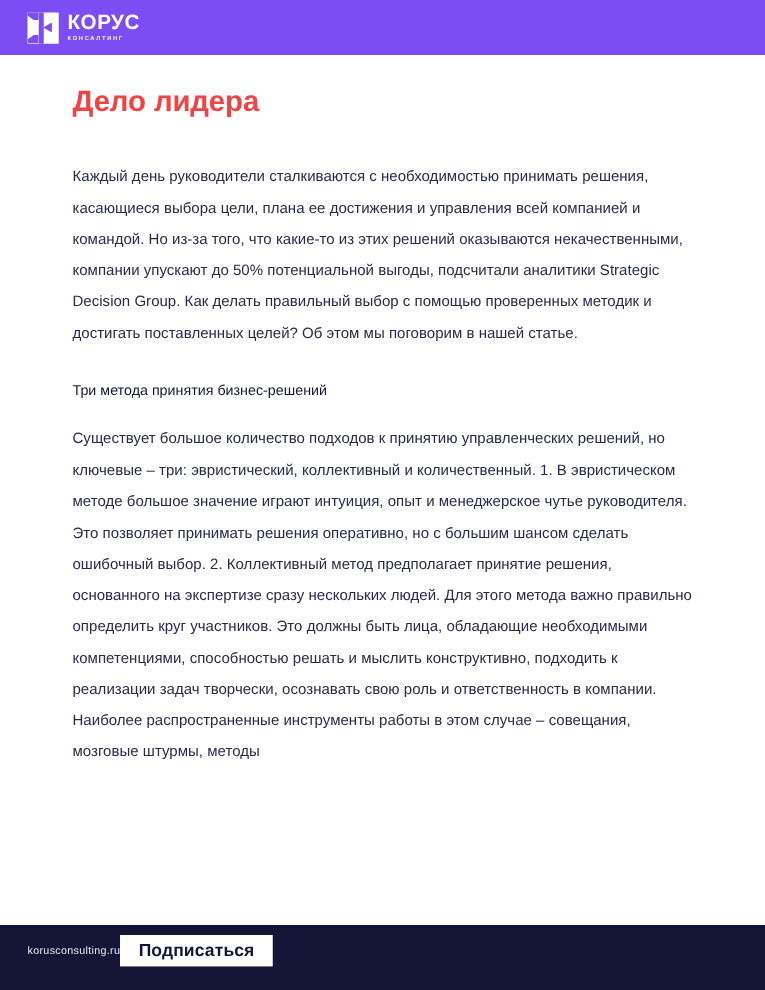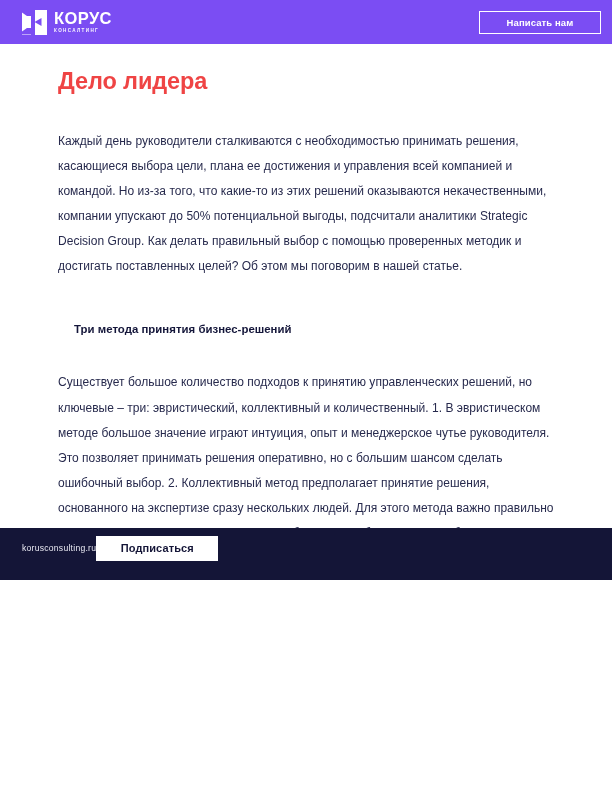--- a/index.html
+++ b/index.html
@@ -14,21 +14,21 @@
     background: #ffffff;
     font-family: "Liberation Sans", "DejaVu Sans", sans-serif;
     position: relative;
     overflow: hidden;
   }
 
   
   .page {
     position: relative;
     width: 612px;
-    height: 580px;
+    height: 792px;
     background: #ffffff;
     display: flex;
     flex-direction: column;
   }
 
   
   .header {
     position: relative;
     height: 44px;
     background: #7B4DF3;
@@ -162,24 +162,24 @@
     margin: 0;
     padding-top: 34px;
     font-size: 12px;
     color: #272A4D;
     line-height: 25.1px;
     letter-spacing: 0.02px;
     text-align: left;
   }
 
   .section-title {
-    margin: 16px;
+    margin: 0;
     padding-top: 28px;
     font-size: 11.4px;
-    font-weight: bold;
+    font-weight: normal;
     color: #14163A;
     letter-spacing: 0.02px;
   }
 
   .para-after-title { padding-top: 19px; }
 
   
   .footer {
     flex: 0 0 52px;
     height: 52px;
@@ -211,21 +211,21 @@
     font-size: 8.7px;
     letter-spacing: 0.2px;
     white-space: nowrap;
   }
 
   .btn-subscribe {
     border: 1px solid #ffffff;
     background: #ffffff;
     color: #141537;
     font-family: inherit;
-    font-size: 11px;
+    font-size: 14px;
     font-weight: bold;
     letter-spacing: 0.1px;
     width: 122px;
     height: 25px;
     line-height: 23px;
     text-align: center;
     padding: 0;
     cursor: pointer;
     flex: 0 0 122px;
   }
@@ -243,21 +243,20 @@
         <span class="logo-notch-bot"></span>
       </span>
       <span class="logo-words">
         <span class="logo-name">КОРУС</span>
         <span class="logo-sub">КОНСАЛТИНГ</span>
       </span>
     </a>
 
     <span class="header-spacer"></span>
 
-    <button class="btn-contact">Написать нам</button>
   </div>
 
   <div class="content">
 
 
     <h1 class="article-title">Дело лидера</h1>
 
     <p class="para">Каждый день руководители сталкиваются с необходимостью принимать решения, касающиеся выбора цели, плана ее достижения и управления всей компанией и командой. Но из-за того, что какие-то из этих решений оказываются некачественными, компании упускают до 50% потенциальной выгоды, подсчитали аналитики Strategic Decision Group. Как делать правильный выбор с помощью проверенных методик и достигать поставленных целей? Об этом мы поговорим в нашей статье.</p>
 
     <h2 class="section-title">Три метода принятия бизнес-решений</h2>

